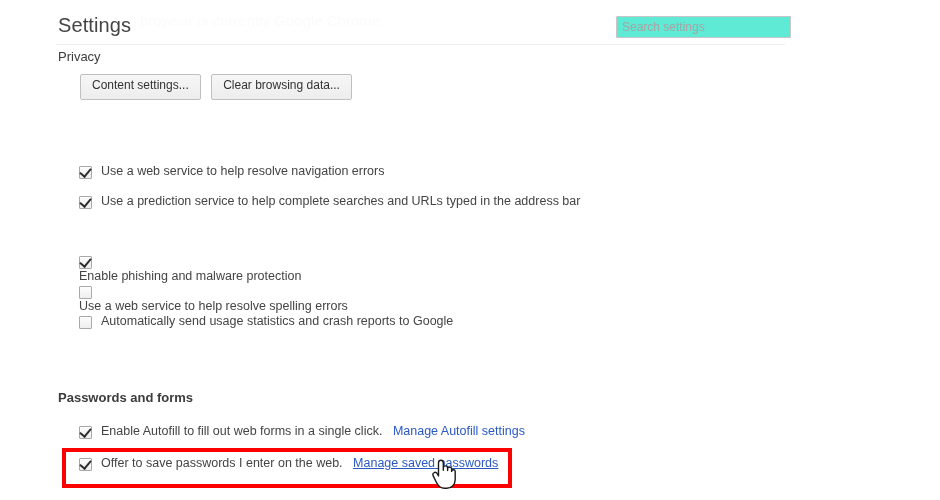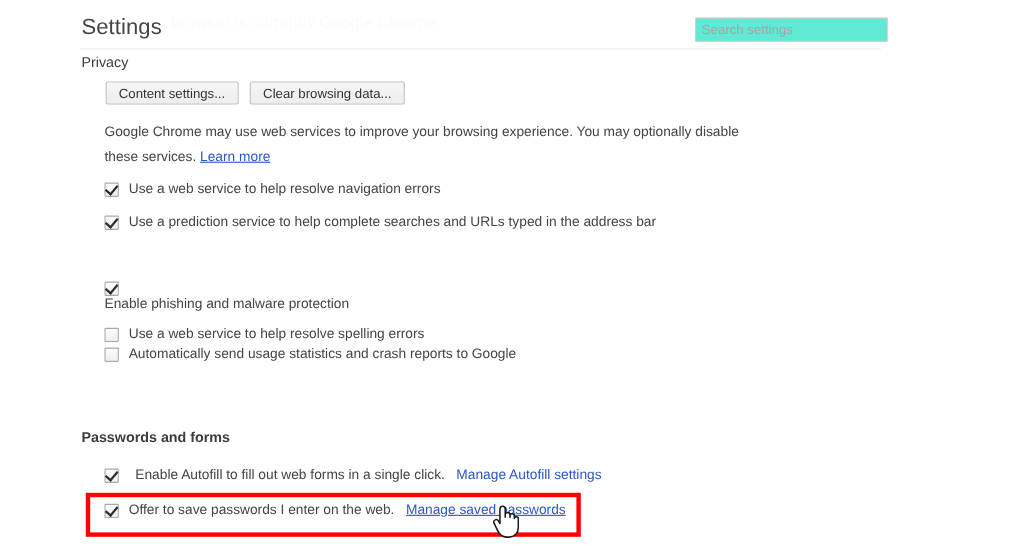--- a/index.html
+++ b/index.html
@@ -15,21 +15,20 @@
     font-family: "Liberation Sans", sans-serif;
     color: #333333;
     position: relative;
     -webkit-font-smoothing: antialiased;
   }
 
   #page {
     position: absolute;
     inset: 0;
     background: #ffffff;
-    margin-left: 16px;
   }
 
   
   .header {
     position: absolute;
     left: 0; top: 0;
     width: 940px;
     height: 44px;
   }
   .page-title {
@@ -99,21 +98,21 @@
     top: 74px;
   }
   .btn {
     display: inline-block;
     font-family: "Liberation Sans", sans-serif;
     font-size: 12px;
     color: #333333;
     background: linear-gradient(#f6f6f6, #ededed);
     border: 1px solid #c0c0c0;
     border-radius: 2px;
-    padding: 4px 11px 2px 11px;
+    padding: 4px 11px 7px 11px;
     margin-right: 6px;
     line-height: 13px;
     cursor: default;
     white-space: nowrap;
   }
 
   
   .desc {
     position: absolute;
     left: 79px;
@@ -209,55 +208,51 @@
   </div>
   <div class="header-divider"></div>
 
   <div class="section-title" id="privacy-title">Privacy</div>
 
   <div class="btn-row">
     <span class="btn">Content settings...</span>
     <span class="btn">Clear browsing data...</span>
   </div>
 
-  <div class="desc">
-    <span>Google Chrome may use web services to improve your browsing experience. You may optionally disable these services.</span>
-    <a class="link learn-more" href="#">Learn more</a>
-  </div>
 
   <div class="cb-row" style="top:164px;">
     <span class="cbox checked"></span>
     <span class="cb-label">Use a web service to help resolve navigation errors</span>
   </div>
 
   <div class="cb-row" style="top:194px;">
     <span class="cbox checked"></span>
     <span class="cb-label">Use a prediction service to help complete searches and URLs typed in the address bar</span>
   </div>
 
 
   <div class="cb-row" style="top:254px;flex-direction:column;">
     <span class="cbox checked"></span>
     <span class="cb-label">Enable phishing and malware protection</span>
   </div>
 
-  <div class="cb-row" style="top:296px;">
+  <div class="cb-row" style="top:284px;flex-direction:column;">
     <span class="cbox"></span>
     <span class="cb-label">Use a web service to help resolve spelling errors</span>
   </div>
 
   <div class="cb-row" style="top:314px;">
     <span class="cbox"></span>
     <span class="cb-label">Automatically send usage statistics and crash reports to Google</span>
   </div>
 
 
   <div class="section-title" id="passwords-title">Passwords and forms</div>
 
-  <div class="cb-row" style="top:424px;gap:6px;">
+  <div class="cb-row" style="top:424px;">
     <span class="cbox checked"></span>
     <span class="cb-label">
       <span>Enable Autofill to fill out web forms in a single click.</span>
       <a class="link inline-link" href="#">Manage Autofill settings</a>
     </span>
   </div>
 
   <div class="cb-row" style="top:456px;">
     <span class="cbox checked"></span>
     <span class="cb-label">

